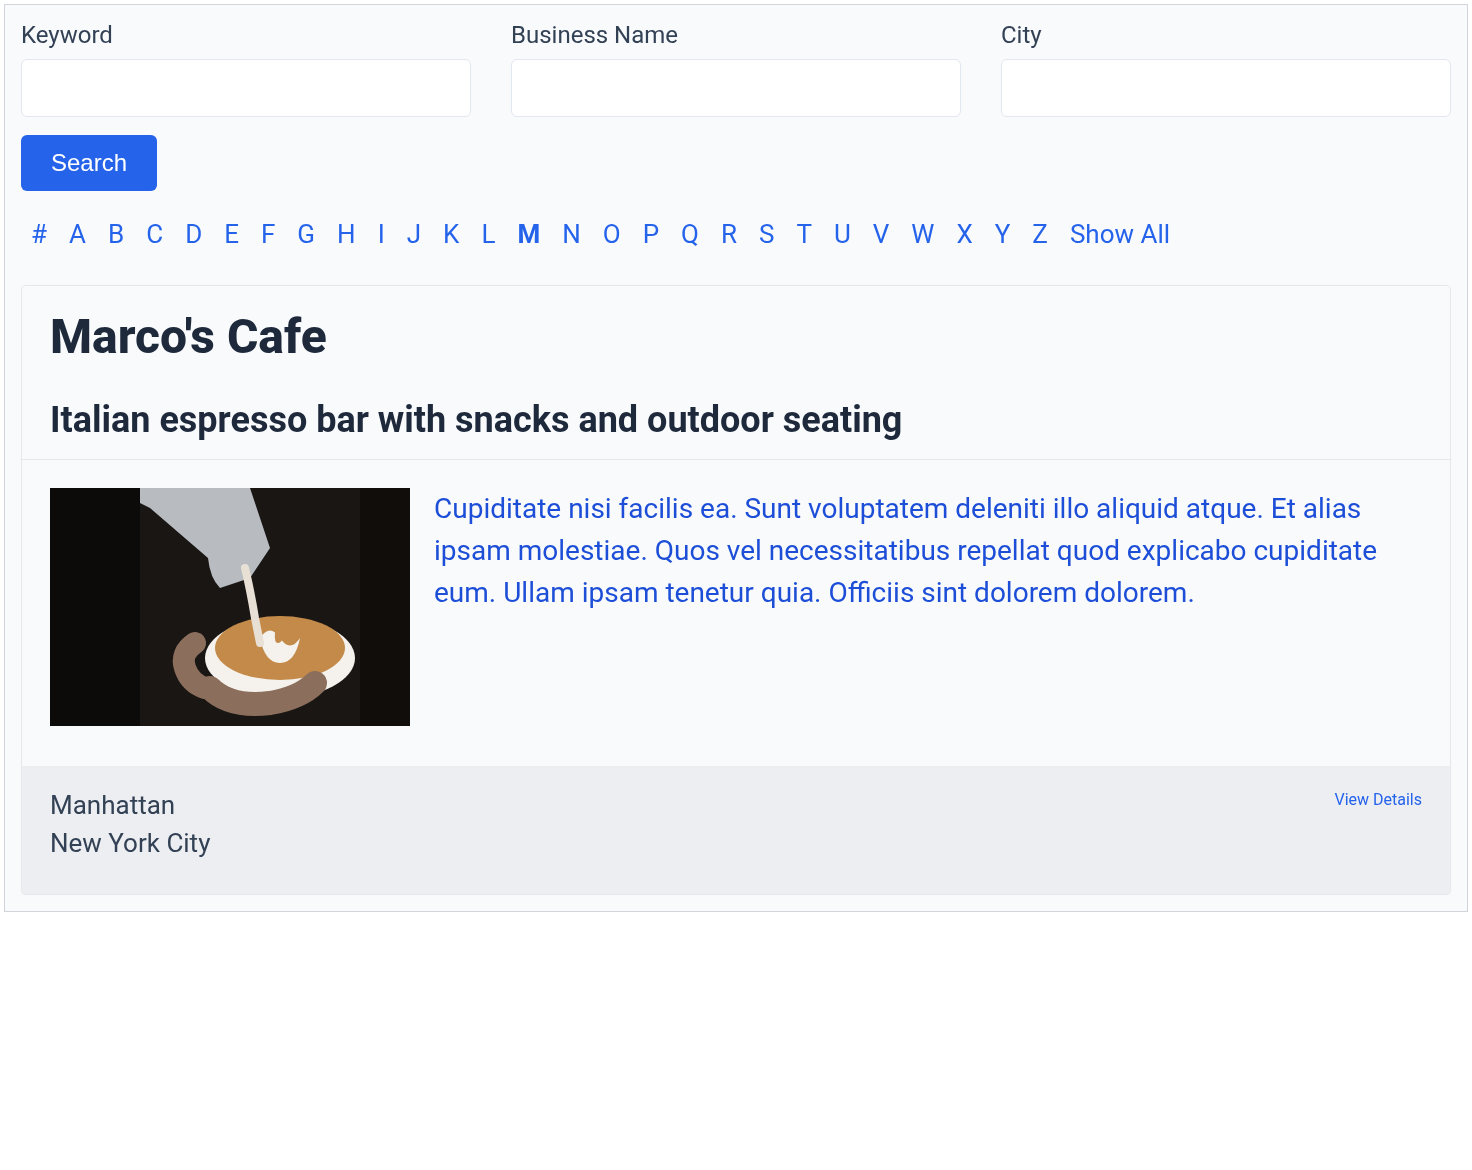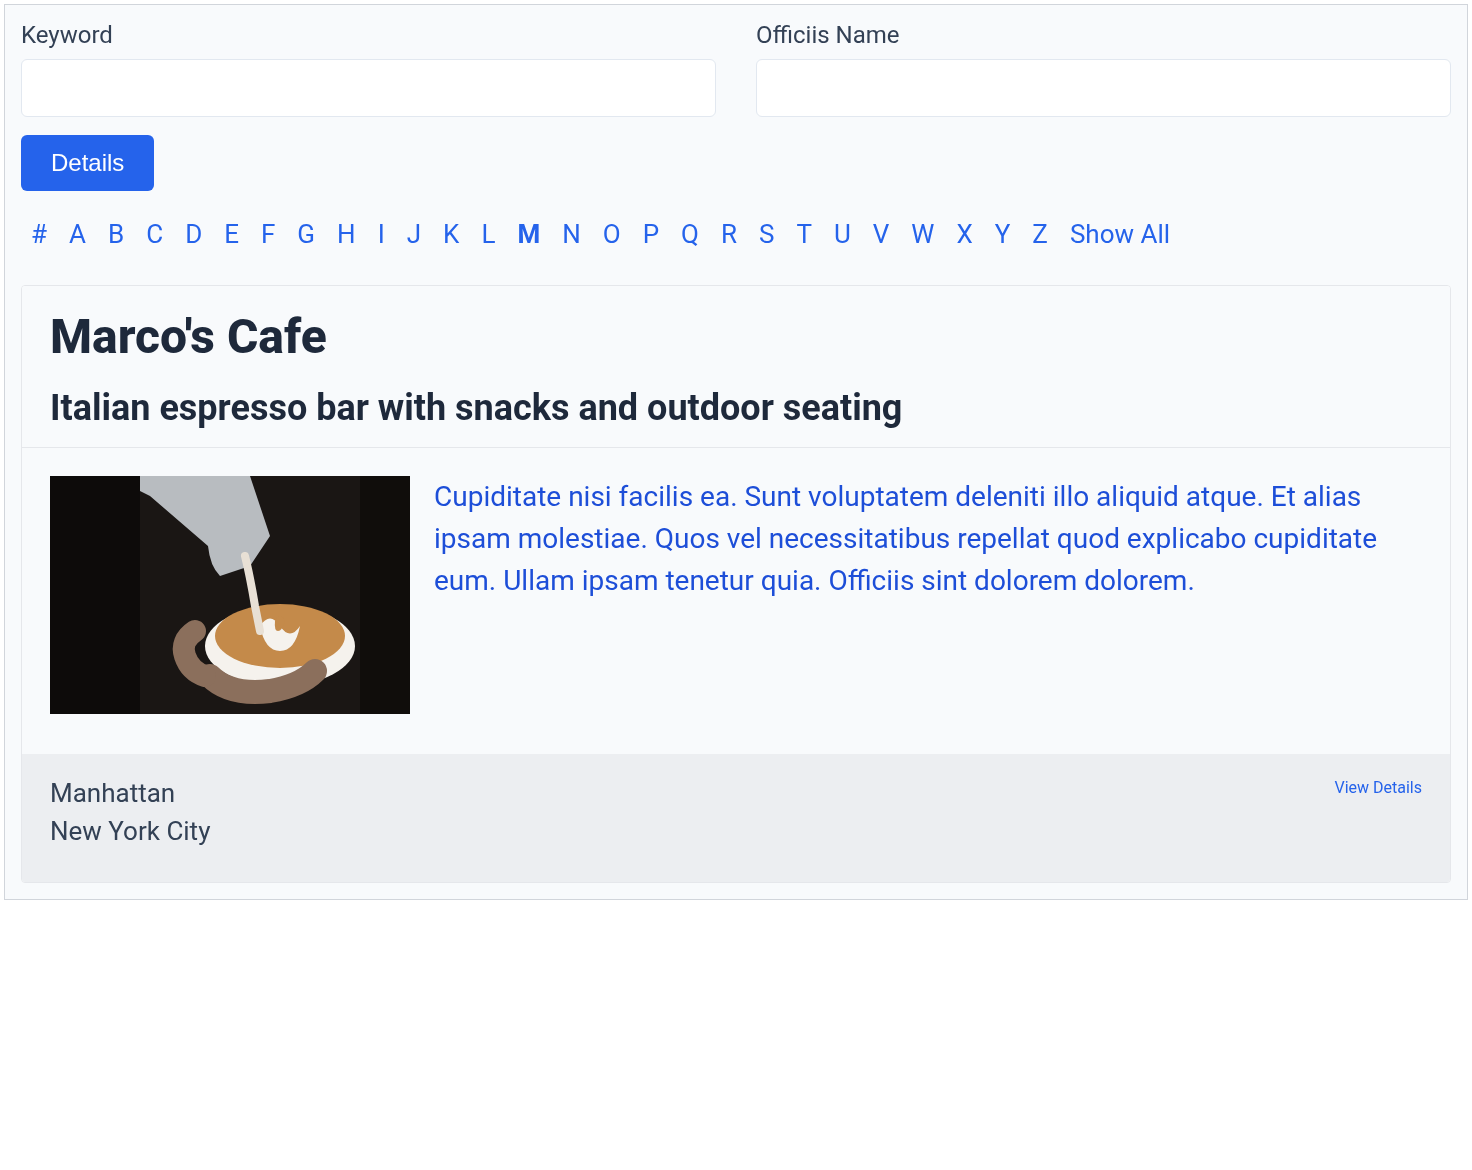--- a/index.html
+++ b/index.html
@@ -77,21 +77,21 @@
     }
     .card-header {
       background: #f8fafc;
       padding: 22px 28px 18px 28px;
       border-bottom: 1px solid #e5e7eb;
     }
     .card-title {
       font-size: 48px;
       font-weight: 800;
       color: #1e293b;
-      margin-bottom: 22px;
+      margin-bottom: 34px;
     }
     .card-subtitle {
       font-size: 36px;
       font-weight: 700;
       color: #1e293b;
       margin-top: 19px;
     }
     .card-body {
       display: flex;
       gap: 24px;
@@ -142,26 +142,30 @@
 <body>
 
 <div class="page-container">
 
   <div class="search-row">
     <div class="search-field">
       <label>Keyword</label>
       <input type="text" value="" style="">
     </div>
     <div class="search-field">
-      <label>Officiis Name</label>
+      <label>Business Name</label>
       <input type="text" value="" style="">
     </div>
+    <div class="search-field">
+      <label>City</label>
+      <input type="text" value="" style="">
+    </div>
   </div>
 
-  <button class="search-button">Details</button>
+  <button class="search-button">Search</button>
 
   <div class="alpha-nav" id="alpha-nav">
       <a>#</a>
       <a>A</a>
       <a>B</a>
       <a>C</a>
       <a>D</a>
       <a>E</a>
       <a>F</a>
       <a>G</a>

